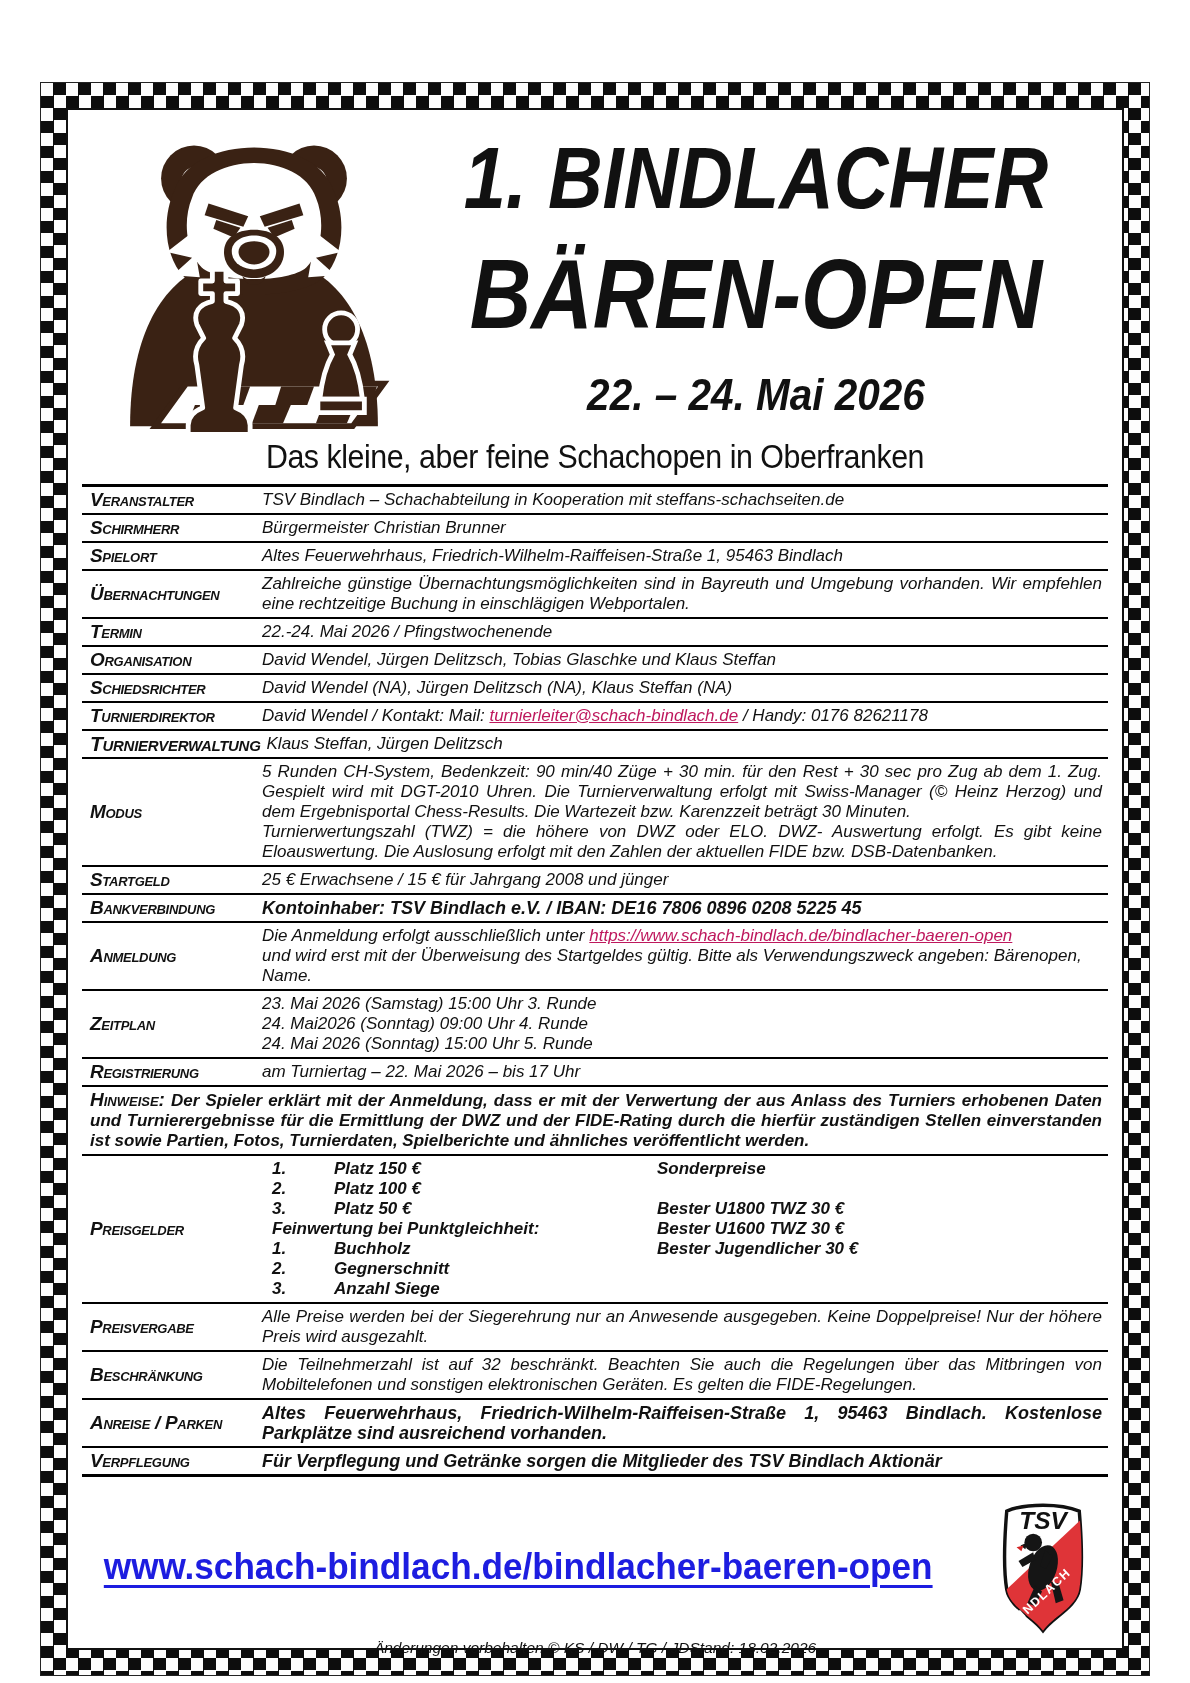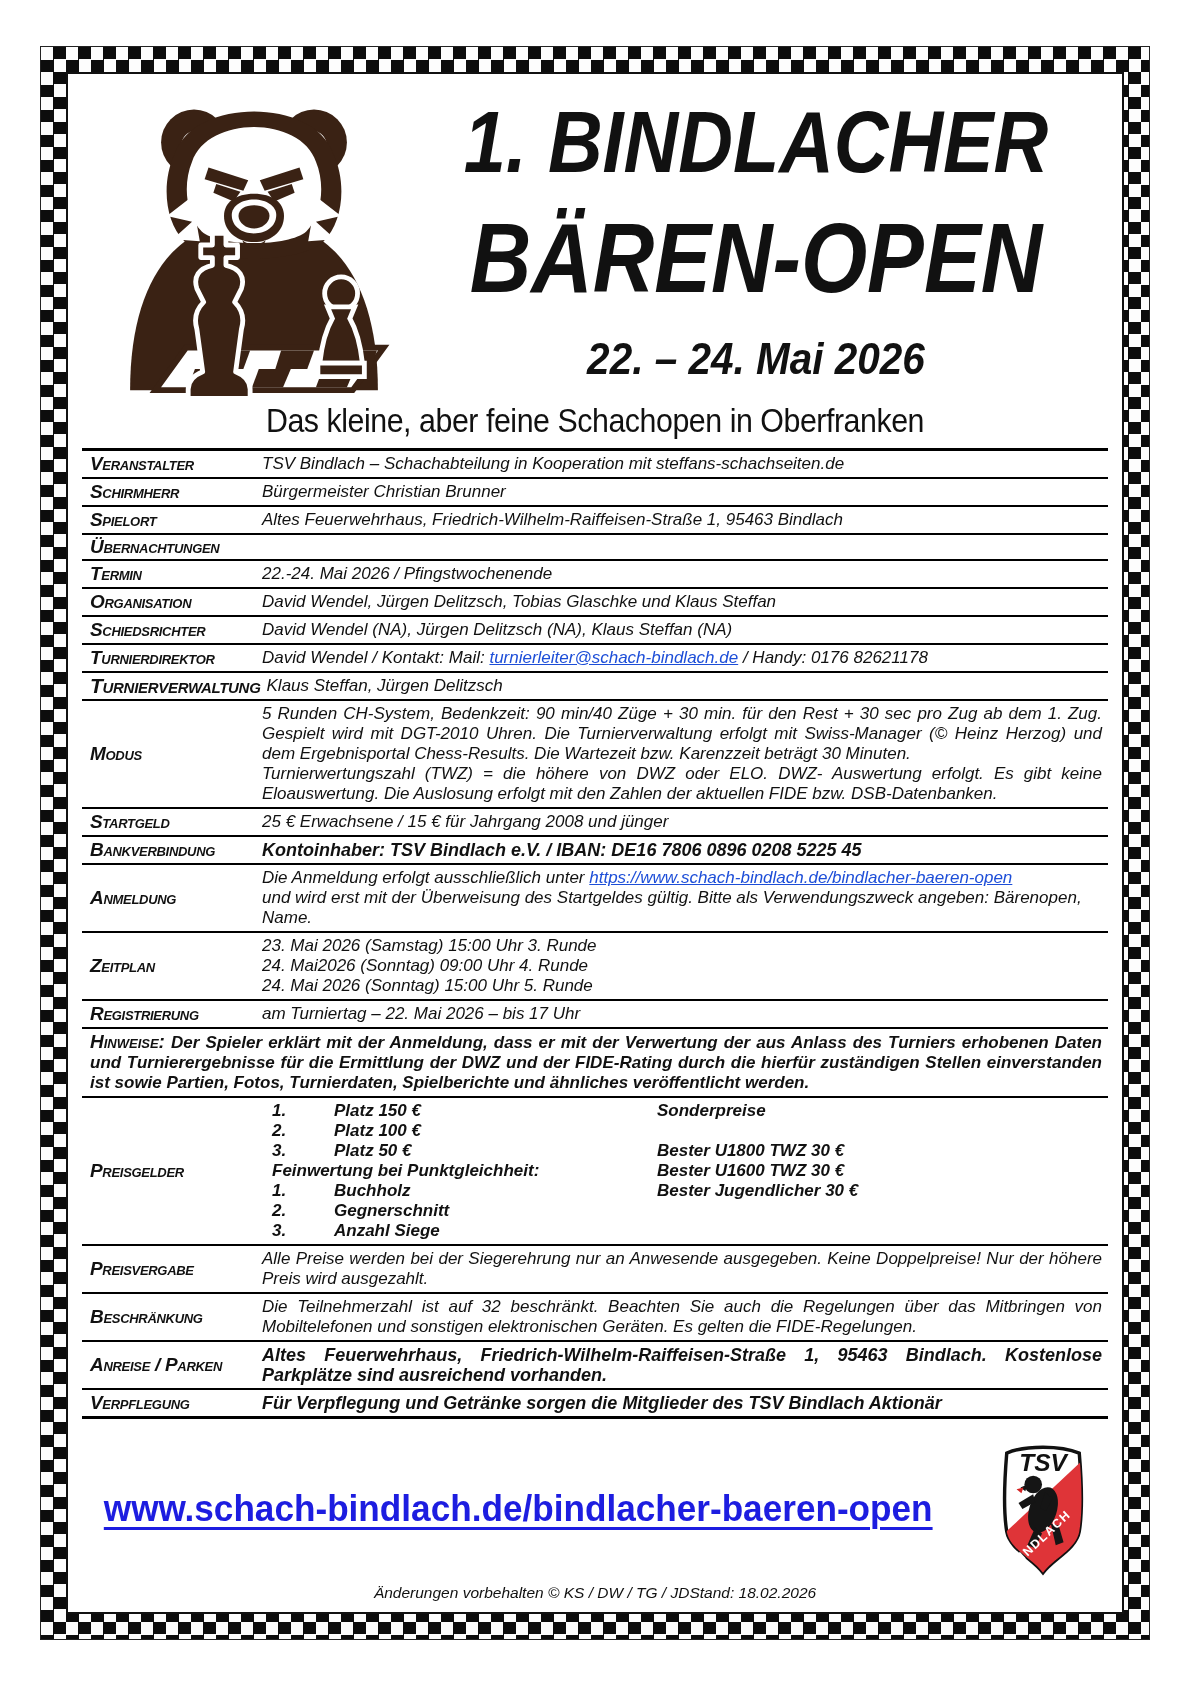--- a/index.html
+++ b/index.html
@@ -8,20 +8,21 @@
     width:1190px; height:1683px; background:#fff;
     font-family:"Liberation Sans", sans-serif; color:#111;
     padding:46px 40px 43px 40px;
   }
   .frame {
     width:1110px; height:1594px;
     background:repeating-conic-gradient(#0d0d0d 0% 25%, #fdfdfd 0% 50%);
     background-size:25px 25px;
     padding:25px;
     border:1px solid #222;
+    margin-top:36px;
   }
   .inner {
     width:100%; height:100%;
     background:#fff; border:2px solid #111;
     padding:10px 14px 8px 14px;
     display:flex; flex-direction:column;
   }
   
   .header { display:flex; align-items:flex-start; }
   .bear-logo { flex:0 0 300px; margin:10px 0 0 22px; }
@@ -37,21 +38,21 @@
   .row:first-child { border-top:none; }
   .row-label {
     flex:0 0 178px; padding:2px 4px 2px 8px;
     font-weight:bold; font-style:italic; font-variant:small-caps;
     font-size:19px; letter-spacing:-0.3px;
     display:flex; align-items:center; line-height:1.05;
   }
   .row-content { flex:1; padding:3px 6px 3px 2px; font-style:italic; font-size:17px; line-height:20px; }
   .just { text-align:justify; }
   .bold { font-weight:bold; }
-  a.ilink { color:#1d4ed8; font-style:italic; }
+  a.ilink { color:#be185d; font-style:italic; }
   .two-col { display:flex; }
   .zp-left { flex:0 0 395px; padding-left:10px; }
   .zp-right { flex:1; }
   
   .pg-wrap { display:flex; font-weight:bold; }
   .pg-left { flex:0 0 395px; padding-left:10px; }
   .pg-line { display:flex; }
   .pg-num { flex:0 0 62px; }
   .pg-right { flex:1; }
   .pg-gap { margin-top:20px; }
@@ -134,20 +135,21 @@
         <div class="row-content">Bürgermeister Christian Brunner</div>
       </div>
 
       <div class="row">
         <div class="row-label">Spielort</div>
         <div class="row-content">Altes Feuerwehrhaus, Friedrich-Wilhelm-Raiffeisen-Straße 1, 95463 Bindlach</div>
       </div>
 
       <div class="row">
         <div class="row-label">Übernachtungen</div>
+        <div class="row-content just">Zahlreiche günstige Übernachtungsmöglichkeiten sind in Bayreuth und Umgebung vorhanden. Wir empfehlen eine rechtzeitige Buchung in einschlägigen Webportalen.</div>
       </div>
 
       <div class="row">
         <div class="row-label">Termin</div>
         <div class="row-content">22.-24. Mai 2026 / Pfingstwochenende</div>
       </div>
 
       <div class="row">
         <div class="row-label">Organisation</div>
         <div class="row-content">David Wendel, Jürgen Delitzsch, Tobias Glaschke und Klaus Steffan</div>

